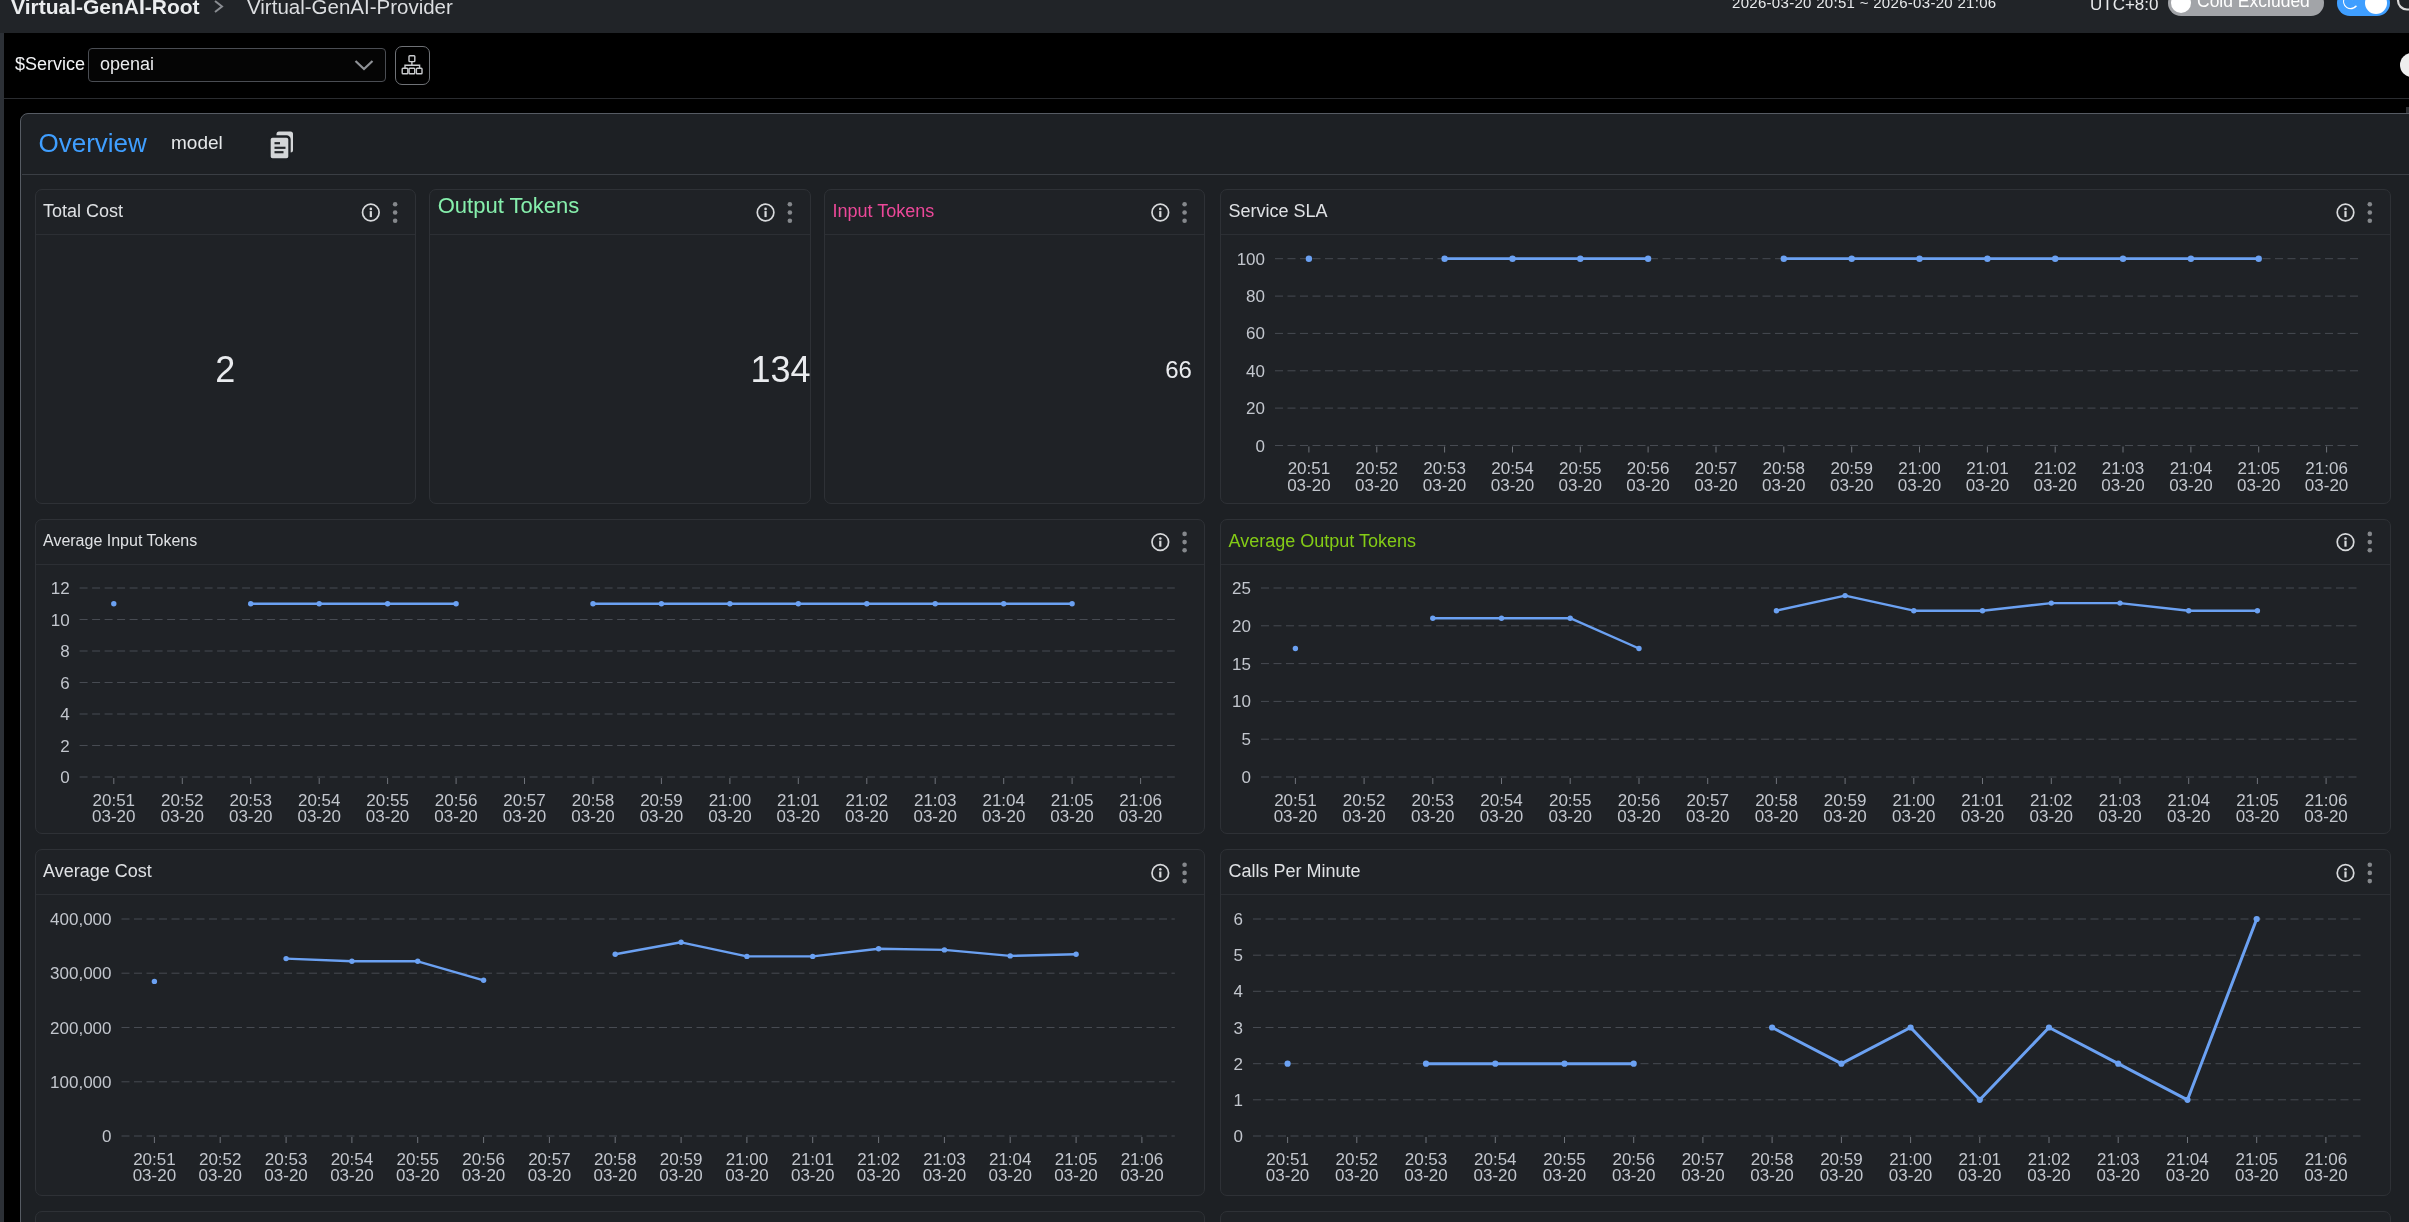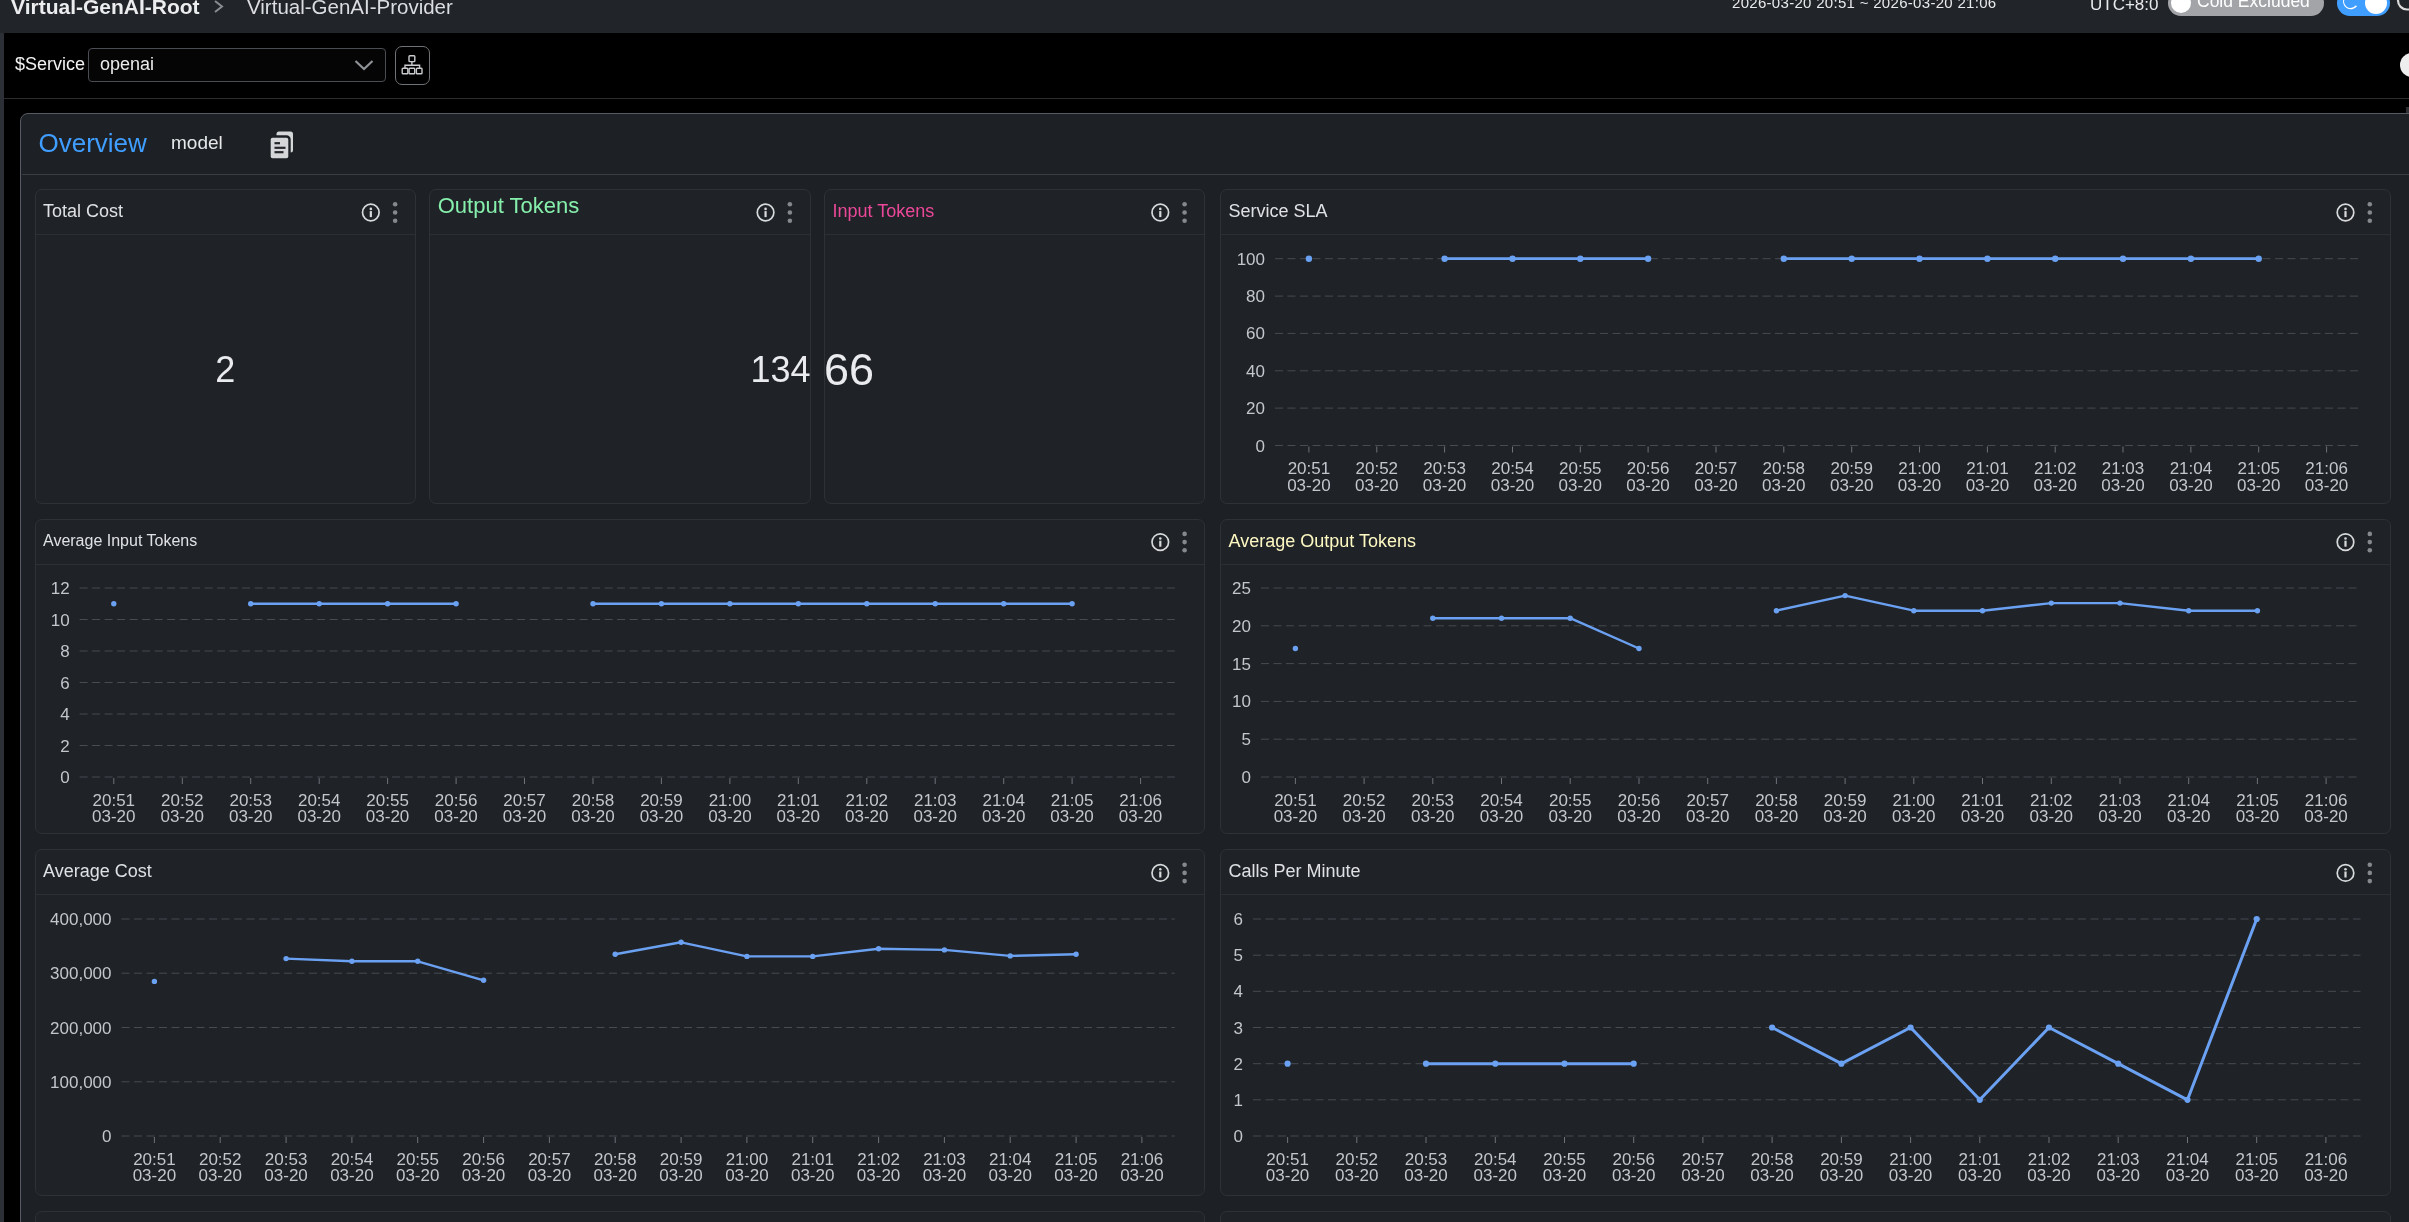--- a/index.html
+++ b/index.html
@@ -52,24 +52,24 @@
 <div style="position:absolute;left:88px;top:47.5px;width:298px;height:34.5px;border:1px solid #4a4d53;border-radius:4px;background:#050505"></div>
 <span style="position:absolute;left:100px;top:55px;font-size:18px;line-height:18px;color:#eaebed">openai</span>
 <div style="position:absolute;left:395.3px;top:46px;width:34.4px;height:38.6px;border:1px solid #6f7277;border-radius:7px"></div>
 <span style="position:absolute;left:38.5px;top:132.8px;font-size:26px;line-height:20px;color:#3f9eff">Overview</span>
 <span style="position:absolute;left:171px;top:133.3px;font-size:19px;line-height:19px;font-weight:normal;color:#e6e8ea">model</span>
 <span style="position:absolute;left:43.0px;top:202.0px;font-size:18px;line-height:18px;color:#dfe1e4;white-space:nowrap">Total Cost</span>
 <div style="position:absolute;left:34.5px;top:347.1px;width:381.3333333333333px;height:46px;line-height:46px;text-align:center;font-size:36px;color:#e9ebee">2</div>
 <span style="position:absolute;left:437.7333333333333px;top:197px;font-size:22px;line-height:18px;color:#86efac;white-space:nowrap">Output Tokens</span>
 <div style="position:absolute;left:429.2333333333333px;top:347.1px;width:381.3333333333333px;height:46px;line-height:46px;text-align:right;font-size:36px;color:#e9ebee">134</div>
 <span style="position:absolute;left:832.4666666666666px;top:202.0px;font-size:18px;line-height:18px;color:#ec4899;white-space:nowrap">Input Tokens</span>
-<div style="position:absolute;left:823.9666666666666px;top:347.1px;width:368px;height:46px;line-height:46px;text-align:left;font-size:45px;color:#e9ebee">66</div>
+<div style="position:absolute;left:823.9666666666666px;top:347.1px;width:368px;height:46px;line-height:46px;text-align:right;font-size:24px;color:#e9ebee">66</div>
 <span style="position:absolute;left:1228.5px;top:202.0px;font-size:18px;line-height:18px;color:#dfe1e4;white-space:nowrap">Service SLA</span>
 <span style="position:absolute;left:43.0px;top:531.6px;font-size:16px;line-height:18px;color:#dfe1e4;white-space:nowrap">Average Input Tokens</span>
-<span style="position:absolute;left:1228.5px;top:531.6px;font-size:18px;line-height:18px;color:#fef9c3;white-space:nowrap">Average Output Tokens</span>
+<span style="position:absolute;left:1228.5px;top:531.6px;font-size:18px;line-height:18px;color:#84cc16;white-space:nowrap">Average Output Tokens</span>
 <span style="position:absolute;left:43.0px;top:862.4px;font-size:18px;line-height:18px;color:#dfe1e4;white-space:nowrap">Average Cost</span>
 <span style="position:absolute;left:1228.5px;top:862.4px;font-size:18px;line-height:18px;color:#dfe1e4;white-space:nowrap">Calls Per Minute</span>
 <svg width="2409" height="1222" viewBox="0 0 2409 1222" style="position:absolute;left:0;top:0" font-family="Liberation Sans,sans-serif">
 <polyline points="215,1 222,6.5 215,12" fill="none" stroke="#8a8d92" stroke-width="2"></polyline>
     <path d="M 2354.8 -5.2 A 7.8 7.8 0 1 0 2357.2 6.1 A 6.4 6.4 0 0 1 2354.8 -5.2 Z" fill="#ffffff"></path>
     <path d="M 2353.5 -3.8 A 6.3 6.3 0 1 0 2355.6 5.2 A 7.8 7.8 0 0 1 2353.5 -3.8 Z" fill="#3f9eff"></path>
     <circle cx="2407" cy="0.5" r="9" fill="none" stroke="#d9d9d9" stroke-width="2.2"></circle>
     <polyline points="355.5,61 364,69 372.5,61" fill="none" stroke="#8f9297" stroke-width="2.2"></polyline>
     <rect x="409" y="55.8" width="5.8" height="5.8" rx="0.8" fill="none" stroke="#c9cbce" stroke-width="1.4"></rect>
     <line x1="411.9" y1="61.6" x2="411.9" y2="65.2" stroke="#c9cbce" stroke-width="1.4"></line>

